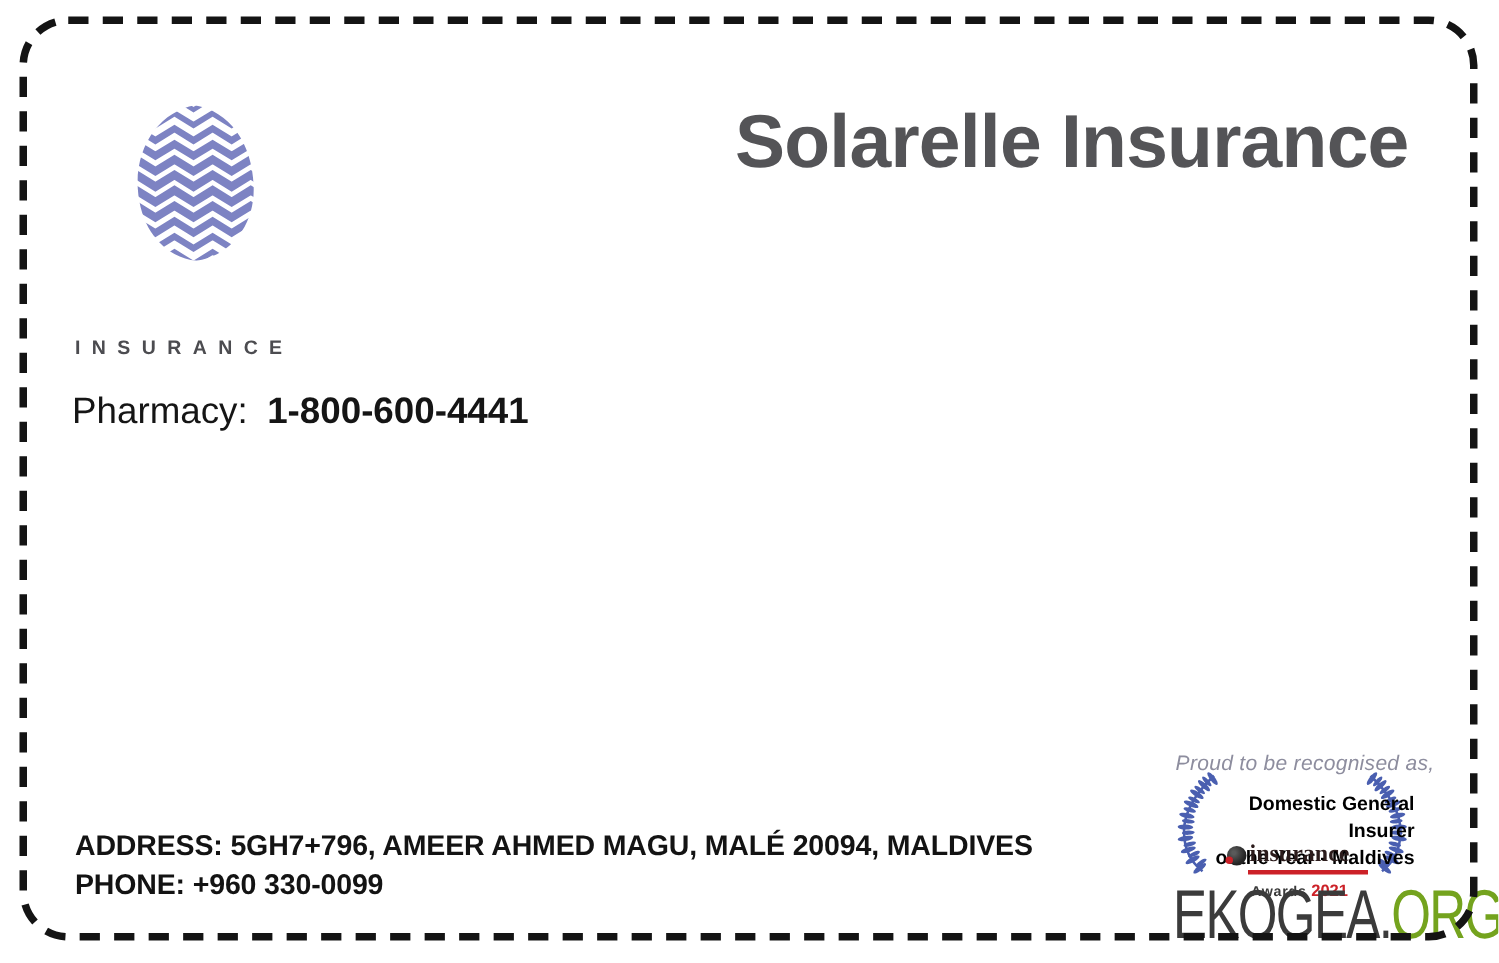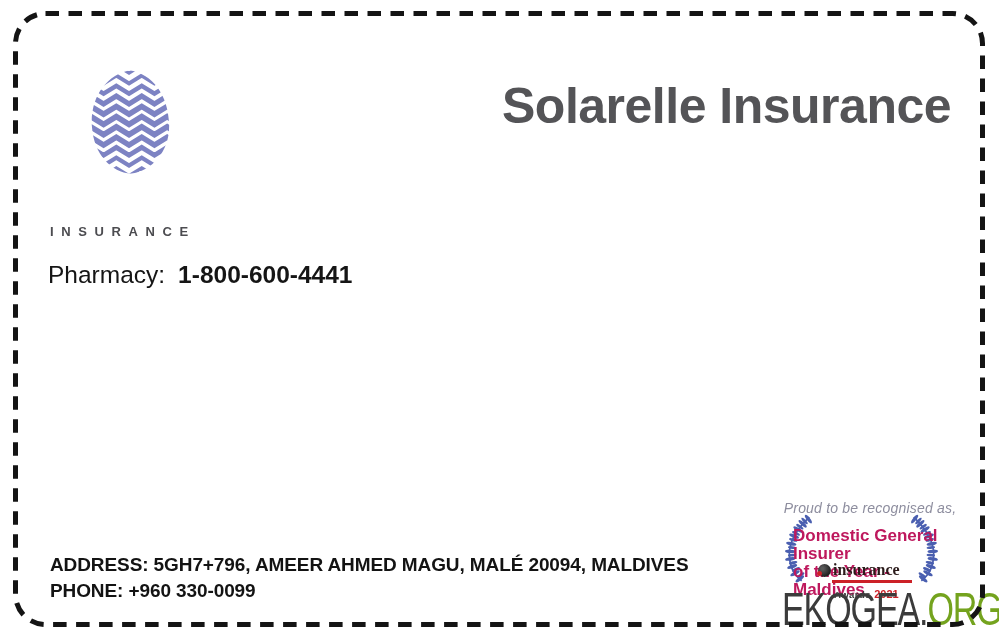--- a/index.html
+++ b/index.html
@@ -15,21 +15,21 @@
     position:absolute;left:47px;top:183px;font-size:38px;font-weight:bold;
     color:#57575a;letter-spacing:-1.5px;
   }
   .wordmark-sub{
     position:absolute;left:50px;top:224px;font-size:13px;font-weight:bold;
     color:#4c4c50;letter-spacing:7.6px;
   }
 
   
   .title{
-    position:absolute;left:486px;top:61px;margin:16px;font-size:50px;font-weight:bold;
+    position:absolute;left:486px;top:61px;margin:4px;font-size:50px;font-weight:bold;
     color:#545457;letter-spacing:-0.5px;white-space:nowrap;
   }
 
   
   .member{position:absolute;left:48px;top:258px;font-size:24.5px;color:#151515;line-height:34px;}
   .member-row .val{font-weight:bold;margin-left:13px;margin-top:32px;}
 
   
   .footer{
     position:absolute;left:50px;top:552px;font-size:19px;font-weight:bold;
@@ -38,22 +38,22 @@
 
   
   .badge-tagline{
     position:absolute;left:775px;top:500px;width:190px;text-align:center;
     font-size:14px;font-style:italic;color:#8d8d9e;letter-spacing:0.2px;
   }
   .laurel{position:absolute;top:511px;width:38px;height:75px;}
   .laurel-left{left:777px;}
   .laurel-right{left:908px;transform:scaleX(-1);}
   .badge-text{
-    position:absolute;left:793px;top:527px;width:150px;text-align:left;
-    font-size:17px;font-weight:bold;color:#be185d;line-height:18px;
+    position:absolute;left:793px;top:527px;width:150px;text-align:right;
+    font-size:13px;font-weight:bold;color:#000000;line-height:18px;
   }
 
   
   .awards-logo{position:absolute;left:818px;top:561px;z-index:1;width:110px;}
   .awards-top{display:flex;align-items:center;}
   .globe{
     display:inline-block;width:13px;height:13px;border-radius:50%;
     background:radial-gradient(circle at 35% 35%, #5a5a5a 10%, #232323 65%);
     margin-right:2px;position:relative;flex:0 0 auto;
   }

